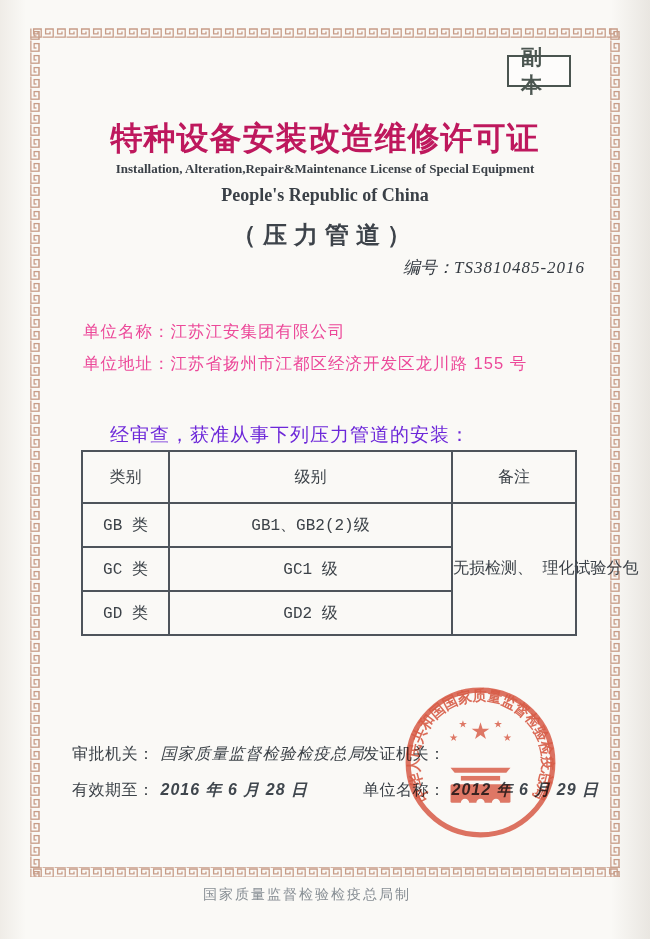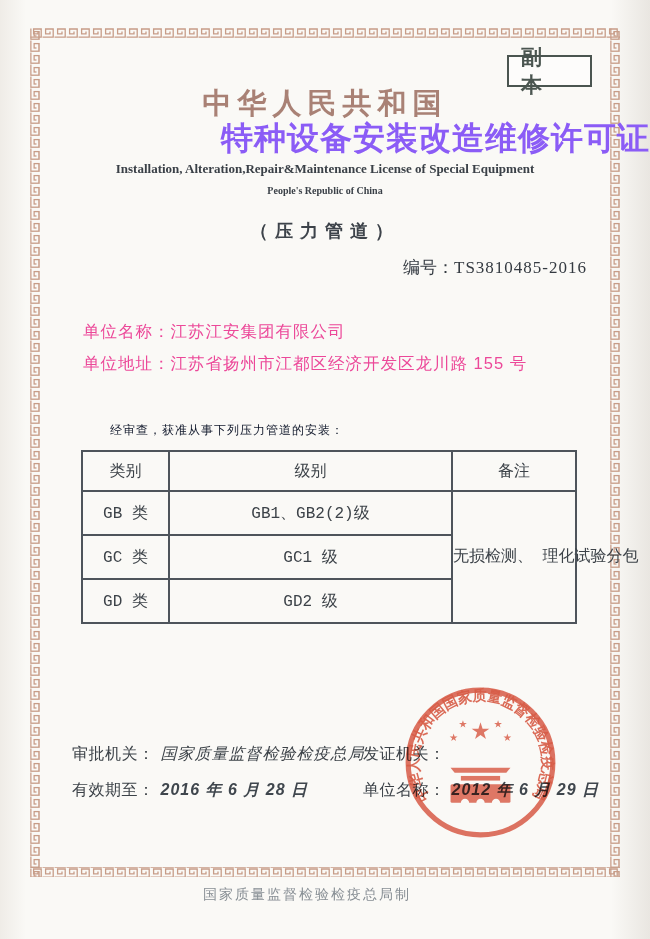--- a/index.html
+++ b/index.html
@@ -5,48 +5,48 @@
   html,body{margin:0;padding:0;}
   body{
     width:650px;height:939px;overflow:hidden;
     font-family:"Liberation Sans","DejaVu Sans",sans-serif;
     background:linear-gradient(90deg,#efece7 0%,#faf9f6 4%,#faf9f6 94%,#e9e6e1 100%);
     position:relative;
   }
   .page{position:absolute;inset:0;}
   .frame-svg{position:absolute;left:30px;top:28px;}
   .copy-stamp{
-    position:absolute;left:507px;top:55px;width:85px;height:32px;
+    position:absolute;left:507px;top:55px;width:64px;height:32px;
     border:2.5px solid #4a5550;display:flex;align-items:center;justify-content:center;
     font-size:21px;font-weight:bold;color:#4a5550;letter-spacing:14px;padding-left:12px;
     box-sizing:border-box;background:rgba(255,255,255,.5);
   }
   .center-line{position:absolute;left:0;width:100%;text-align:center;white-space:nowrap;}
   .title-cn1{top:84px;font-size:29px;font-weight:bold;color:#a98175;letter-spacing:6px;}
-  .title-cn2{top:117px;font-size:32px;font-weight:bold;color:#8b5cf6;letter-spacing:1px;text-align:right;}
+  .title-cn2{top:117px;font-size:32px;font-weight:bold;color:#be185d;letter-spacing:1px;}
   .title-en{font-family:"Liberation Serif","DejaVu Serif",serif;font-weight:bold;color:#3a4047;}
   .title-en1{top:161px;font-size:13px;}
-  .title-en2{top:185px;font-size:10px;}
-  .subtitle{top:219px;font-size:18px;font-weight:600;color:#3d434a;letter-spacing:7px;}
-  .license-no{position:absolute;left:403px;top:256px;font-size:17px;color:#343a41;}
+  .title-en2{top:185px;font-size:18px;}
+  .subtitle{top:219px;font-size:24px;font-weight:600;color:#3d434a;letter-spacing:7px;}
+  .license-no{position:absolute;left:403px;top:256px;font-size:17px;color:#343a41;font-style:italic;}
   .license-no .val{font-family:"Liberation Serif","DejaVu Serif",serif;letter-spacing:1px;}
   .field-row{position:absolute;font-size:16.5px;color:#ec4899;letter-spacing:1px;white-space:nowrap;}
   .unit-name{left:83px;top:321px;}
   .unit-addr{left:83px;top:353px;}
-  .statement{position:absolute;left:110px;top:422px;font-size:12px;color:#0f172a;letter-spacing:1px;}
+  .statement{position:absolute;left:110px;top:422px;font-size:19px;color:#6d28d9;letter-spacing:1px;}
   table.scope{
     position:absolute;left:81px;top:450px;width:494px;
     border-collapse:collapse;table-layout:fixed;
     font-size:16px;color:#3c4248;
   }
   table.scope th,table.scope td{
     border:2px solid #4e545b;text-align:center;padding:0;white-space:nowrap;
     font-weight:normal;
   }
-  table.scope tr.hdr{height:40px;}
+  table.scope tr.hdr{height:52px;}
   table.scope tr.body{height:44px;font-family:Liberation Mono, monospace;}
   td.remark{white-space:pre-line;text-align:left;padding-left:14px;line-height:1.55;font-size:16px;}
   .footer-row{position:absolute;font-size:16px;color:#3c4248;white-space:nowrap;letter-spacing:.5px;}
   .fr-approval{left:72px;top:744px;}
   .fr-issuing{left:363px;top:744px;}
   .fr-valid{left:72px;top:780px;}
   .fr-issue{left:363px;top:780px;}
   .footer-row .lbl{margin-right:6px;}
   .footer-row .val{letter-spacing:1px;font-style:italic;}
   .date-val{font-weight:600;color:#3f464d;text-align:right;}
@@ -77,21 +77,20 @@
     <rect x="0" y="0" width="590" height="10" fill="url(#gkh)"></rect>
     <rect x="0" y="839" width="590" height="10" fill="url(#gkh)"></rect>
     <rect x="0" y="0" width="10" height="849" fill="url(#gkv)"></rect>
     <rect x="580" y="0" width="10" height="849" fill="url(#gkv)"></rect>
   </svg>
 
   <div class="copy-stamp">
     <span>副 本</span>
   </div>
 
-  <div class="center-line title-cn1">中华人民共和国</div>
   <div class="center-line title-cn2">特种设备安装改造维修许可证</div>
   <div class="center-line title-en title-en1">Installation, Alteration,Repair&amp;Maintenance License of Special Equipment</div>
   <div class="center-line title-en title-en2">People's Republic of China</div>
   <div class="center-line subtitle">（压力管道）</div>
 
   <div class="license-no">
     <span class="lbl">编号：</span><span class="val">TS3810485-2016</span>
   </div>
 
   <div class="field-row unit-name">

